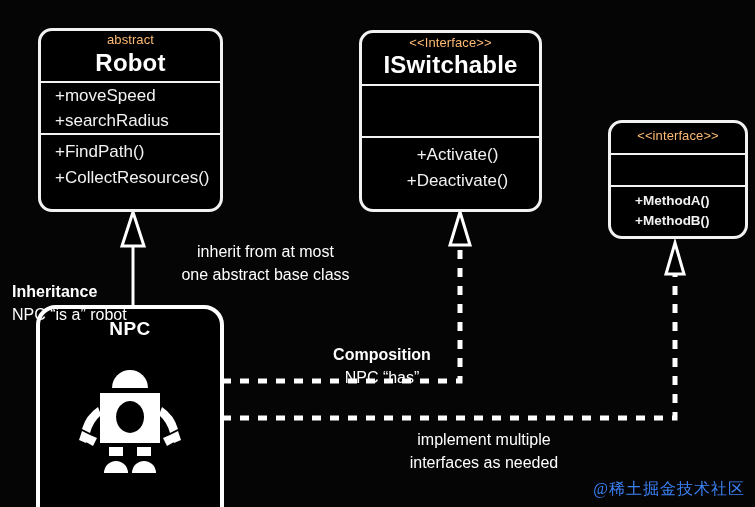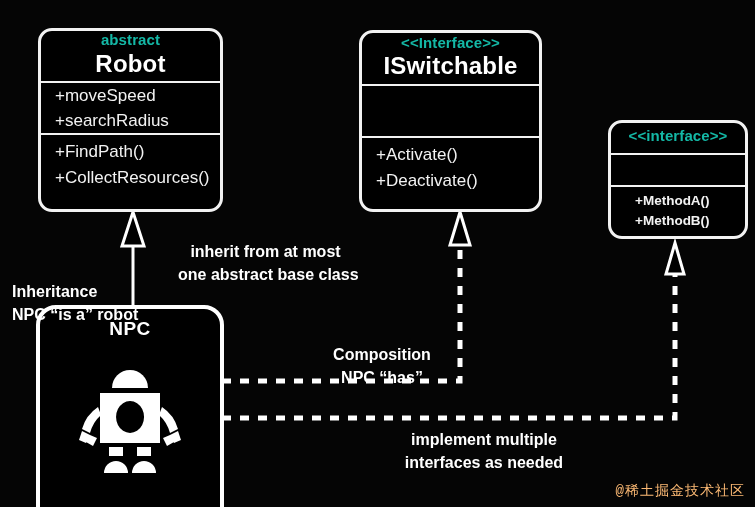--- a/index.html
+++ b/index.html
@@ -20,21 +20,21 @@
     box-sizing:border-box;
     overflow:hidden;
   }
   .uml-sec{
     box-sizing:border-box;
     display:flex;flex-direction:column;justify-content:center;
   }
   .uml-sec.divider{border-bottom:2px solid #f2f2f2;}
   .uml-head{align-items:center;text-align:center;padding:4px 2px 6px;}
   .stereotype{
-    font-size:15px;color:#14b8a6;line-height:1.25;font-weight:700;
+    font-size:13px;color:#fdba74;line-height:1.25;font-weight:400;
     letter-spacing:.1px;
   }
   .classname{
     font-size:17px;font-weight:bold;color:#fff;line-height:1.2;
     letter-spacing:.2px;
   }
   .classname.big{font-size:24px;}
   .member-list{padding:4px 0 4px 14px;}
   .member{
     font-size:17px;color:#f2f2f2;line-height:1.5;white-space:nowrap;
@@ -49,29 +49,29 @@
     box-sizing:border-box;
   }
   #npc-title{
     text-align:center;font-size:19px;font-weight:bold;color:#fff;
     margin-top:9px;letter-spacing:.5px;
   }
   #npc-icon{position:absolute;left:0;right:0;top:46px;display:flex;justify-content:center;}
 
   
   .anno{position:absolute;color:#fff;}
-  .anno .ln{line-height:1.45;white-space:nowrap;font-weight:bold;}
+  .anno .ln{line-height:1.45;white-space:nowrap;}
   .anno .ln.b{font-weight:bold;margin-top:40px;}
   .c{text-align:center;}
   .l{text-align:left;}
 
   #watermark{
     position:absolute;right:10px;bottom:7px;
-    font-size:14px;color:#fdba74;
-    font-family:Liberation Mono, monospace;
+    font-size:16px;color:#3b82f6;
+    font-family:Liberation Serif, serif;
     letter-spacing:1px;
   }
 </style>
 </head>
 <body>
 
 <div id="stage">
 
   <svg class="layer" viewBox="0 0 755 507" xmlns="http://www.w3.org/2000/svg">
 
@@ -105,21 +105,21 @@
       <div class="member">+CollectResources()</div>
     </div>
   </div>
 
   <div class="uml-box" id="iswitchable-box" style="left:359px;top:30px;width:183px;height:182px;">
     <div class="uml-sec uml-head divider" style="height:53px;">
       <div class="stereotype">&lt;&lt;Interface&gt;&gt;</div>
       <div class="classname big">ISwitchable</div>
     </div>
     <div class="uml-sec empty-sec divider" style="height:52px;"></div>
-    <div class="uml-sec member-list" style="flex:1;">
+    <div class="uml-sec member-list" style="flex:1;text-align:center;">
       <div class="member">+Activate()</div>
       <div class="member">+Deactivate()</div>
     </div>
   </div>
 
   <div class="uml-box" id="generic-interface-box" style="left:608px;top:120px;width:140px;height:119px;">
     <div class="uml-sec uml-head divider" style="height:32px;padding-top:2px;">
       <div class="stereotype">&lt;&lt;interface&gt;&gt;</div>
     </div>
     <div class="uml-sec empty-sec divider" style="height:32px;"></div>

